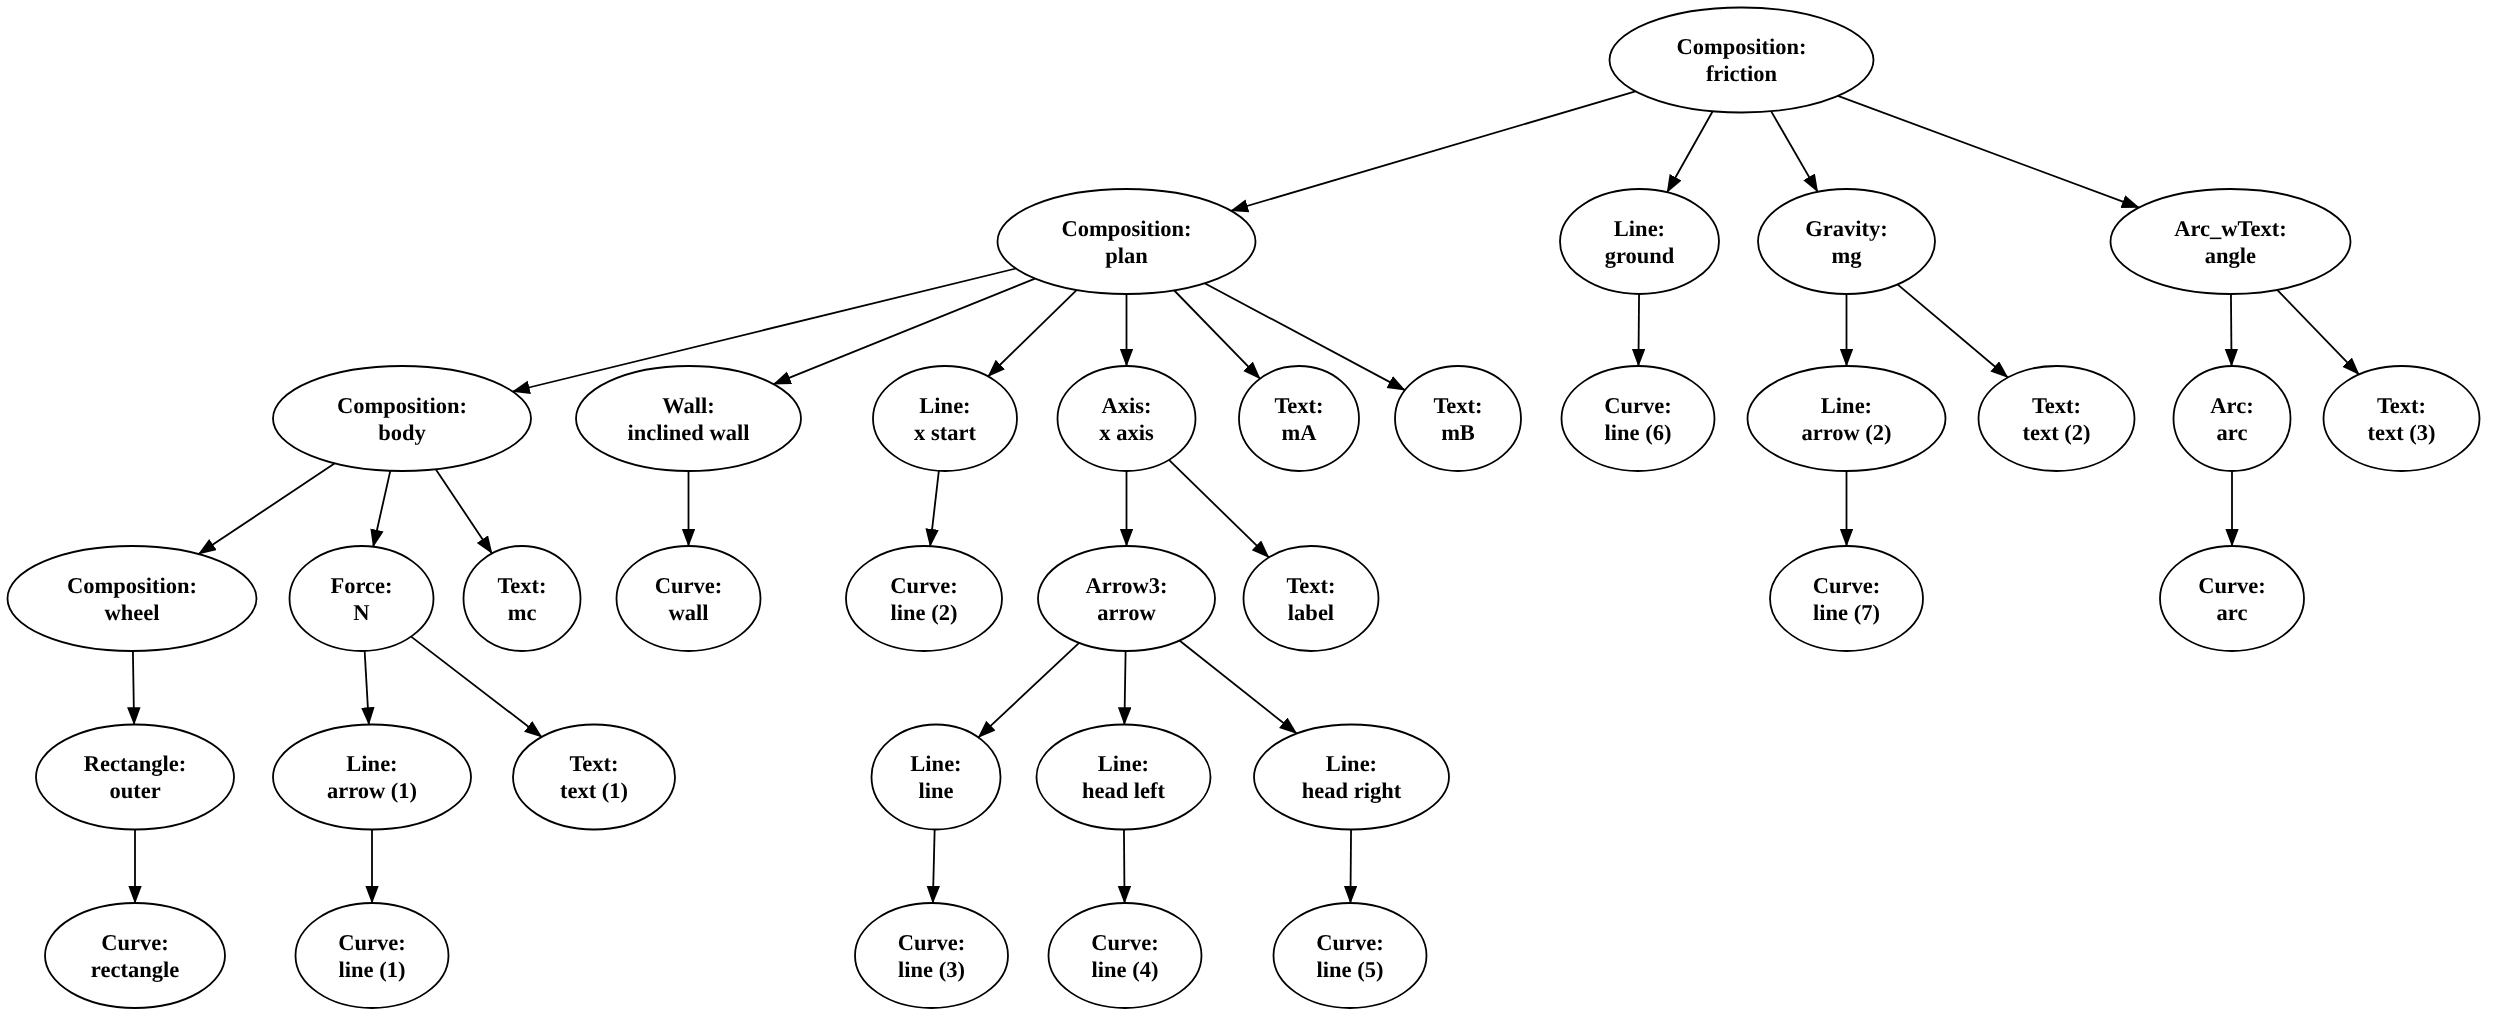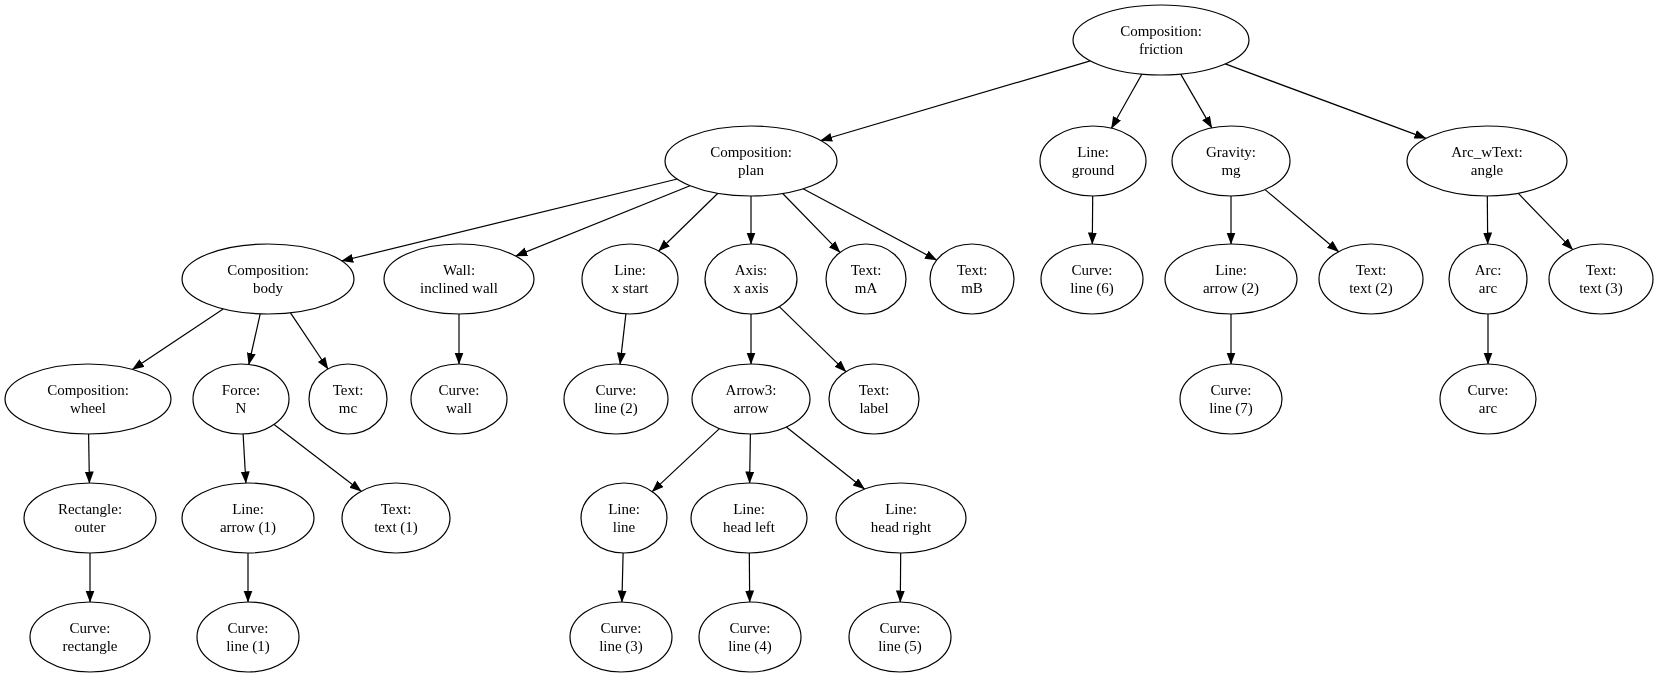--- a/index.html
+++ b/index.html
@@ -6,20 +6,21 @@
     margin: 0;
     padding: 0;
     background: #ffffff;
   }
   .diagram-wrap {
     position: relative;
     width: 1662px;
     height: 681px;
     background: #ffffff;
     overflow: hidden;
+    font-weight: bold;
   }
   svg text {
     font-family: "Liberation Serif", "DejaVu Serif", serif;
     fill: #000000;
   }
 </style>
 </head>
 <body>
 
 <div class="diagram-wrap">

